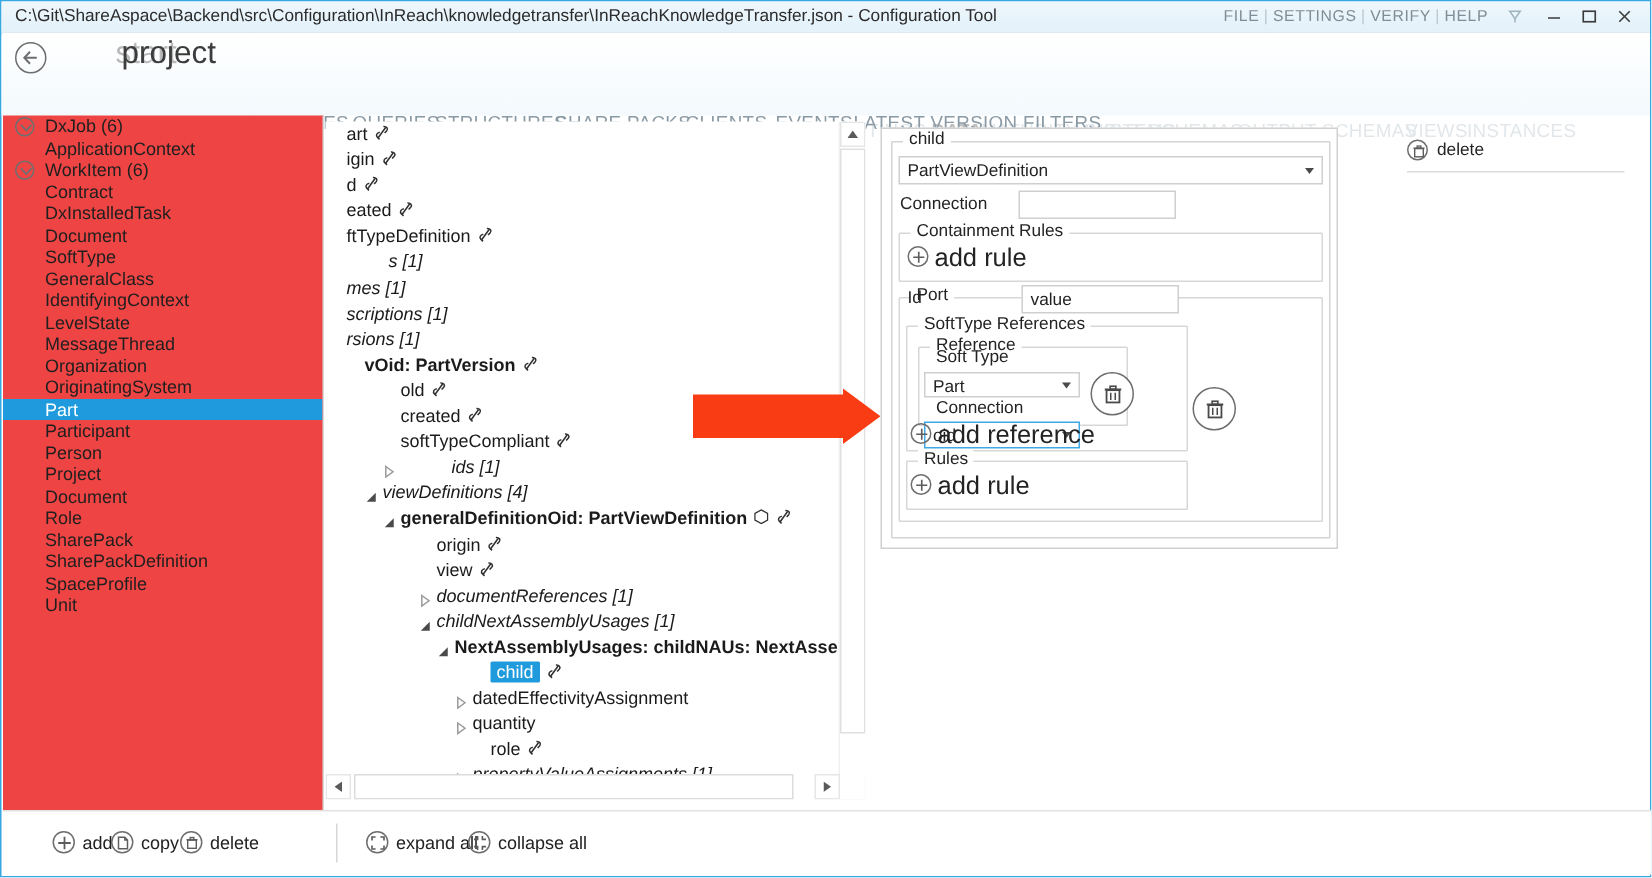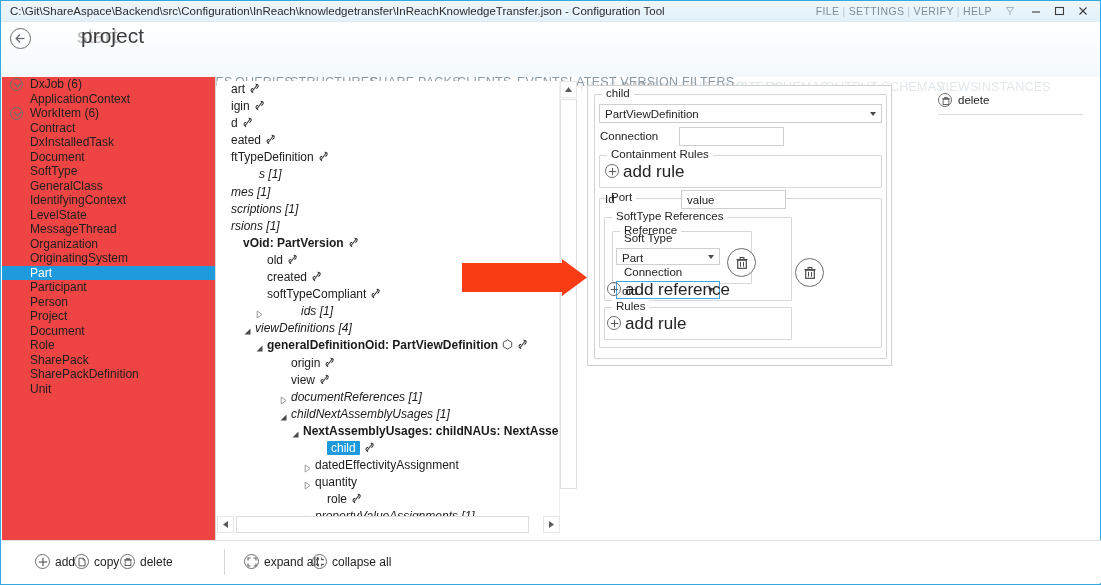--- a/index.html
+++ b/index.html
@@ -306,20 +306,21 @@
       <div class="sb-item"><span>Organization</span></div>
       <div class="sb-item"><span>OriginatingSystem</span></div>
       <div class="sb-item selected"><span>Part</span></div>
       <div class="sb-item"><span>Participant</span></div>
       <div class="sb-item"><span>Person</span></div>
       <div class="sb-item"><span>Project</span></div>
       <div class="sb-item"><span>Document</span></div>
       <div class="sb-item"><span>Role</span></div>
       <div class="sb-item"><span>SharePack</span></div>
       <div class="sb-item"><span>SharePackDefinition</span></div>
+      <div class="sb-item"><span>SpaceProfile</span></div>
       <div class="sb-item"><span>Unit</span></div>
     </div>
 
   <div class="treepanel">
     <div class="tree" id="tree">
         <div class="tnode">
           <span class="tlabel" style="left: 14px;"><span>art</span><span class="linkico"><svg viewBox="0 0 12 12" width="11" height="11">
                 <path d="M7.2 1.4 C9.6 1.2 10.9 3.1 9.6 4.6 L8.1 6.2" fill="none" stroke="#2f2f2f" stroke-width="1.1"></path>
                 <path d="M4.6 5.6 C2.4 6 1.4 8 2.9 9.4 L4.4 10.8" fill="none" stroke="#2f2f2f" stroke-width="1.1"></path>
                 <line x1="8.8" y1="2.2" x2="3.4" y2="9.6" stroke="#2f2f2f" stroke-width="1.1"></line>

